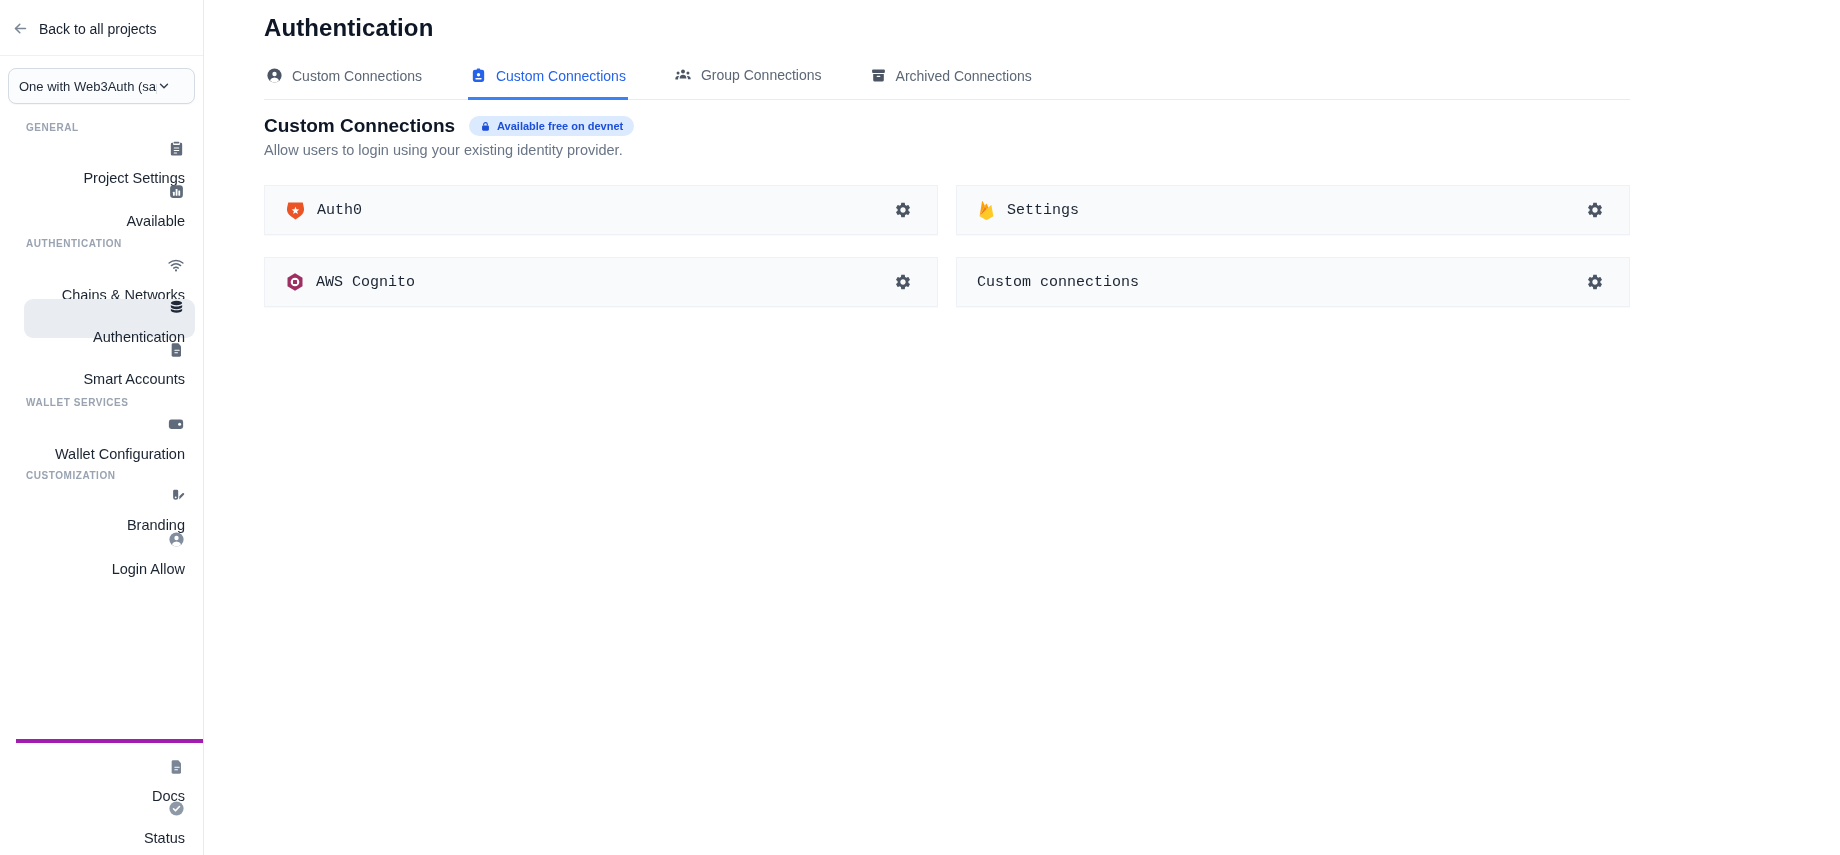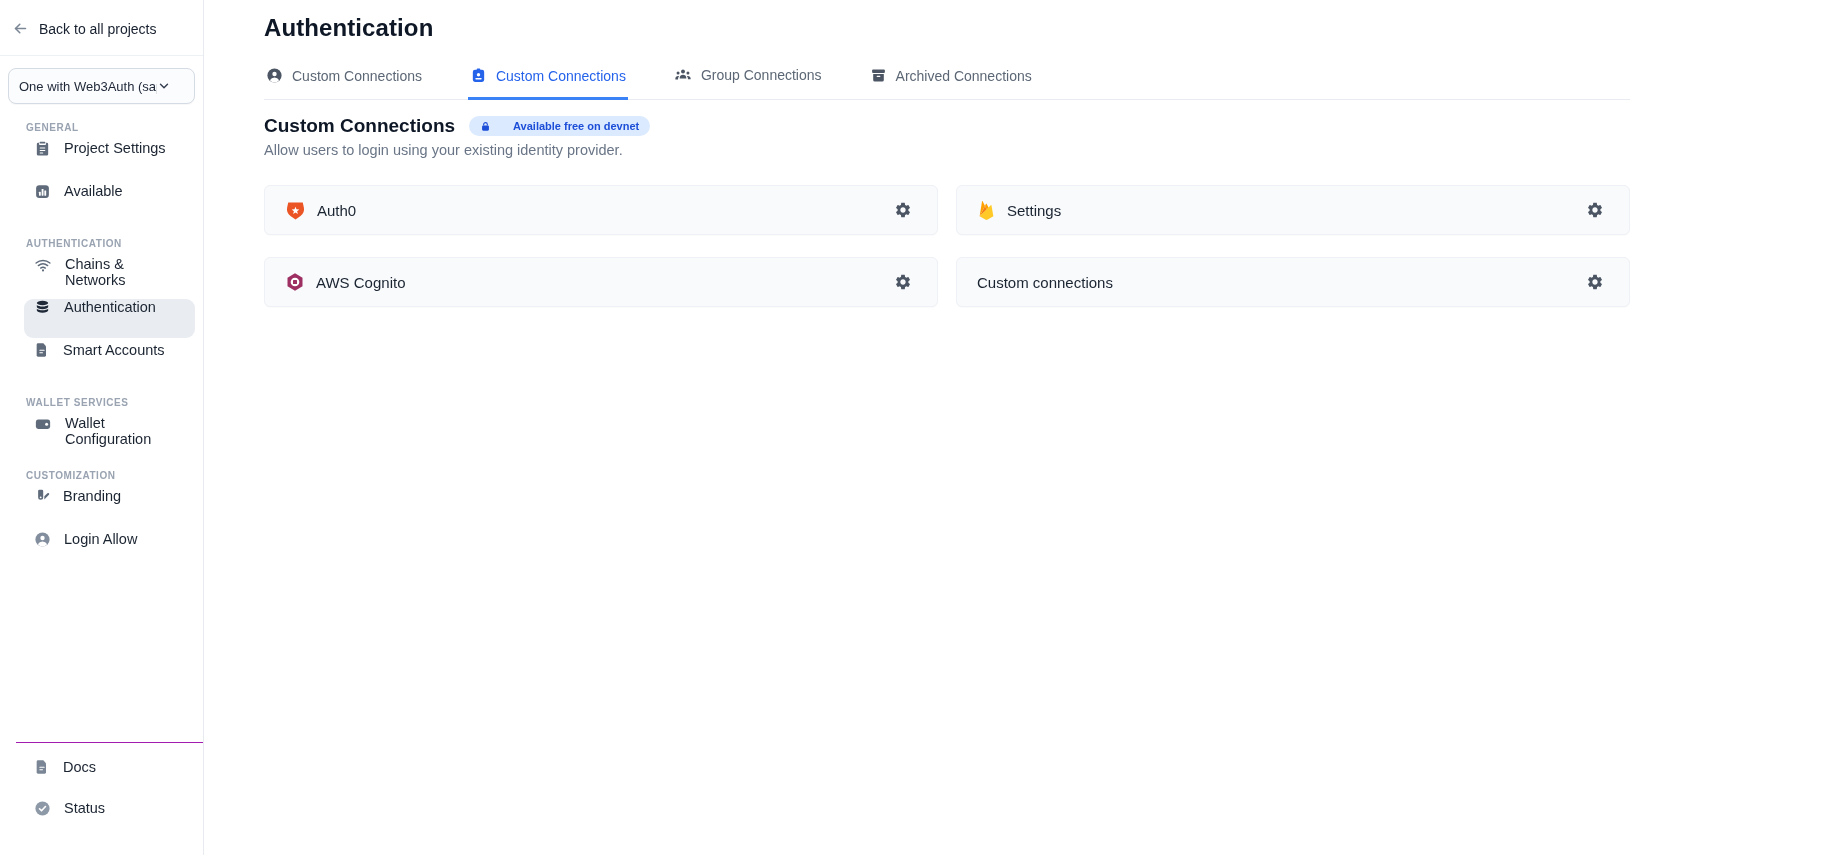--- a/index.html
+++ b/index.html
@@ -14,48 +14,48 @@
     border-bottom:1px solid #eef1f4; cursor:pointer; }
   .back-row .label { font-size:14px; font-weight:500; color:#17202e; }
   .project-select { margin:12px 8px 4px 8px; height:36px; border:1px solid #d5dbe3;
     border-radius:8px; background:#fbfcfe; display:flex; align-items:center;
     padding:0 10px; cursor:pointer; box-shadow:0 1px 1px rgba(16,24,40,.03); }
   .project-select .value { font-size:13px; color:#1d2736; white-space:nowrap;
     overflow:hidden; width:138px; }
   .nav { flex:1 1 auto; display:flex; flex-direction:column; padding:0 0 6px 16px; }
   .section-label { padding:14px 10px 5px 10px; font-size:10px; font-weight:700;
     letter-spacing:.55px; color:#99a3b1; text-transform:uppercase; }
-  .nav-item { display:flex; align-items:flex-start; gap:13px; height:39px; margin:2px 8px;
+  .nav-item { display:flex; align-items:flex-end; gap:13px; height:39px; margin:2px 8px;
     padding:0 10px; border-radius:9px; font-size:14.5px; font-weight:500; color:#1b2431;
-    cursor:pointer; }
+    cursor:pointer;flex-direction:column; }
   .nav-item.selected { background:#e9edf2; }
   .spacer { flex:1 1 auto; }
-  .side-footer { border-top:1px solid #a21caf; padding:14px 0 8px 0; }
+  .side-footer { border-top:4px solid #a21caf; padding:14px 0 8px 0; }
   .icon { display:inline-flex; align-items:center; justify-content:center; flex:0 0 auto; }
 
   
   .main { flex:1 1 auto; padding:14px 18px 0 60px; background:#fff; }
   .page-title { font-size:24px; font-weight:700; color:#0e1726; letter-spacing:.1px; }
   .tabbar { display:flex; align-items:flex-end; gap:44px; margin-top:22px;
     border-bottom:1px solid #e8ebef; }
   .tab { display:flex; align-items:center; gap:9px; padding:2px 2px 13px 2px;
     font-size:14px; font-weight:500; color:#5c6775; cursor:pointer;
     border-bottom:3px solid transparent; margin-bottom:-1px; }
   .tab.active { color:#2563eb; border-bottom-color:#3b82f6; }
   .section-head { display:flex; align-items:center; gap:14px; margin-top:15px; }
   .section-heading { font-size:19px; font-weight:700; color:#0e1726; }
-  .badge { display:inline-flex; align-items:center; gap:22px; background:#dbeafe;
+  .badge { display:inline-flex; align-items:center; gap:6px; background:#dbeafe;
     border-radius:999px; padding:4px 11px; }
   .badge .badge-text { font-size:11px; font-weight:700; color:#1d4ed8; }
   .section-desc { margin-top:5px; font-size:14.5px; color:#697586; }
   .cards { margin-top:27px; display:grid; grid-template-columns:1fr 1fr;
     column-gap:18px; row-gap:22px; }
-  .card { height:50px; background:#f8fafc; border:1px solid #eef1f5; border-radius:6px;
+  .card { height:50px; background:#f8fafc; border:1px solid #eef1f5; border-radius:0;
     display:flex; align-items:center; gap:11px; padding:16px 20px; cursor:pointer;
-    box-shadow:0 1px 1px rgba(16,24,40,.02); }
+    box-shadow:0 1px 1px rgba(16,24,40,.02);font-family:Liberation Mono, monospace; }
   .card .card-label { font-size:15px; color:#1b2431; }
   .gear-btn { margin-left:auto; display:flex; align-items:center; justify-content:center;
     width:28px; height:28px; border:none; background:transparent; cursor:pointer; border-radius:6px; }
 </style>
 </head>
 <body>
 
 <div class="app">
 
   <aside class="sidebar">

